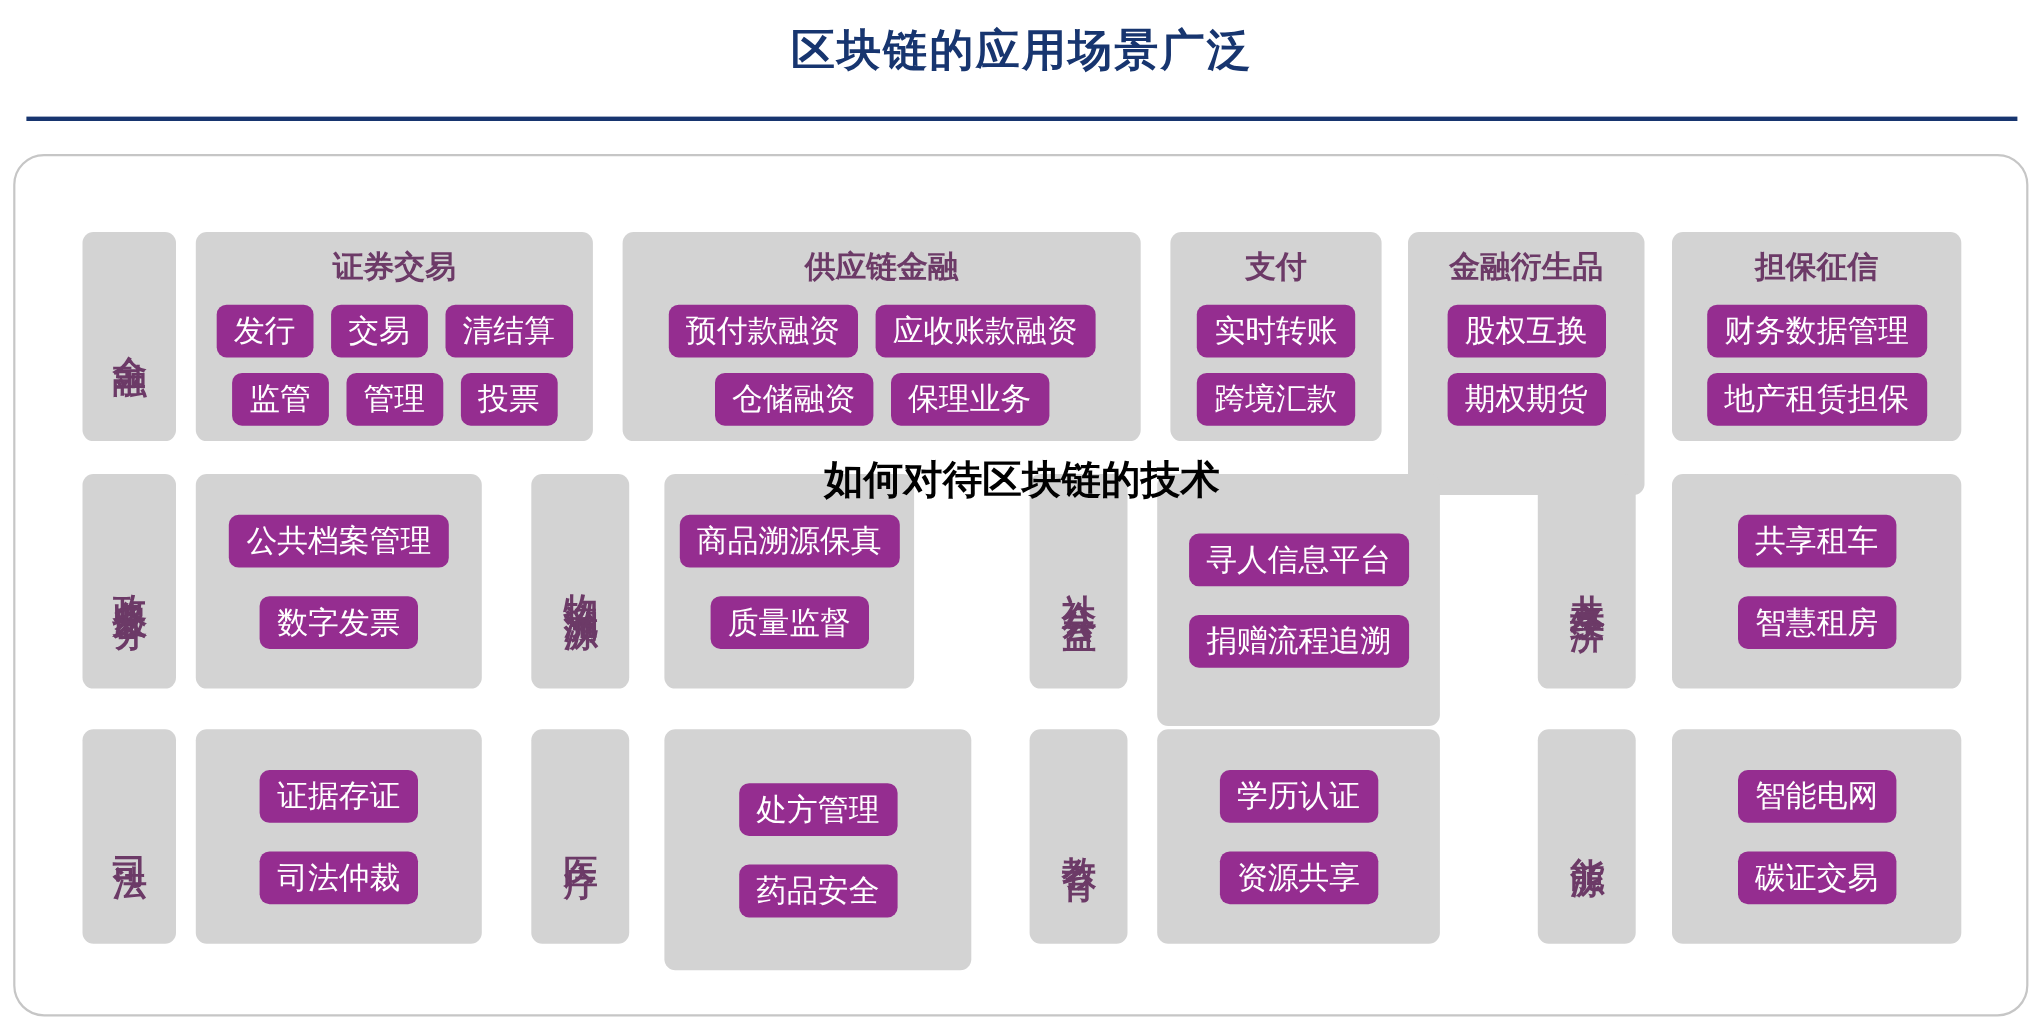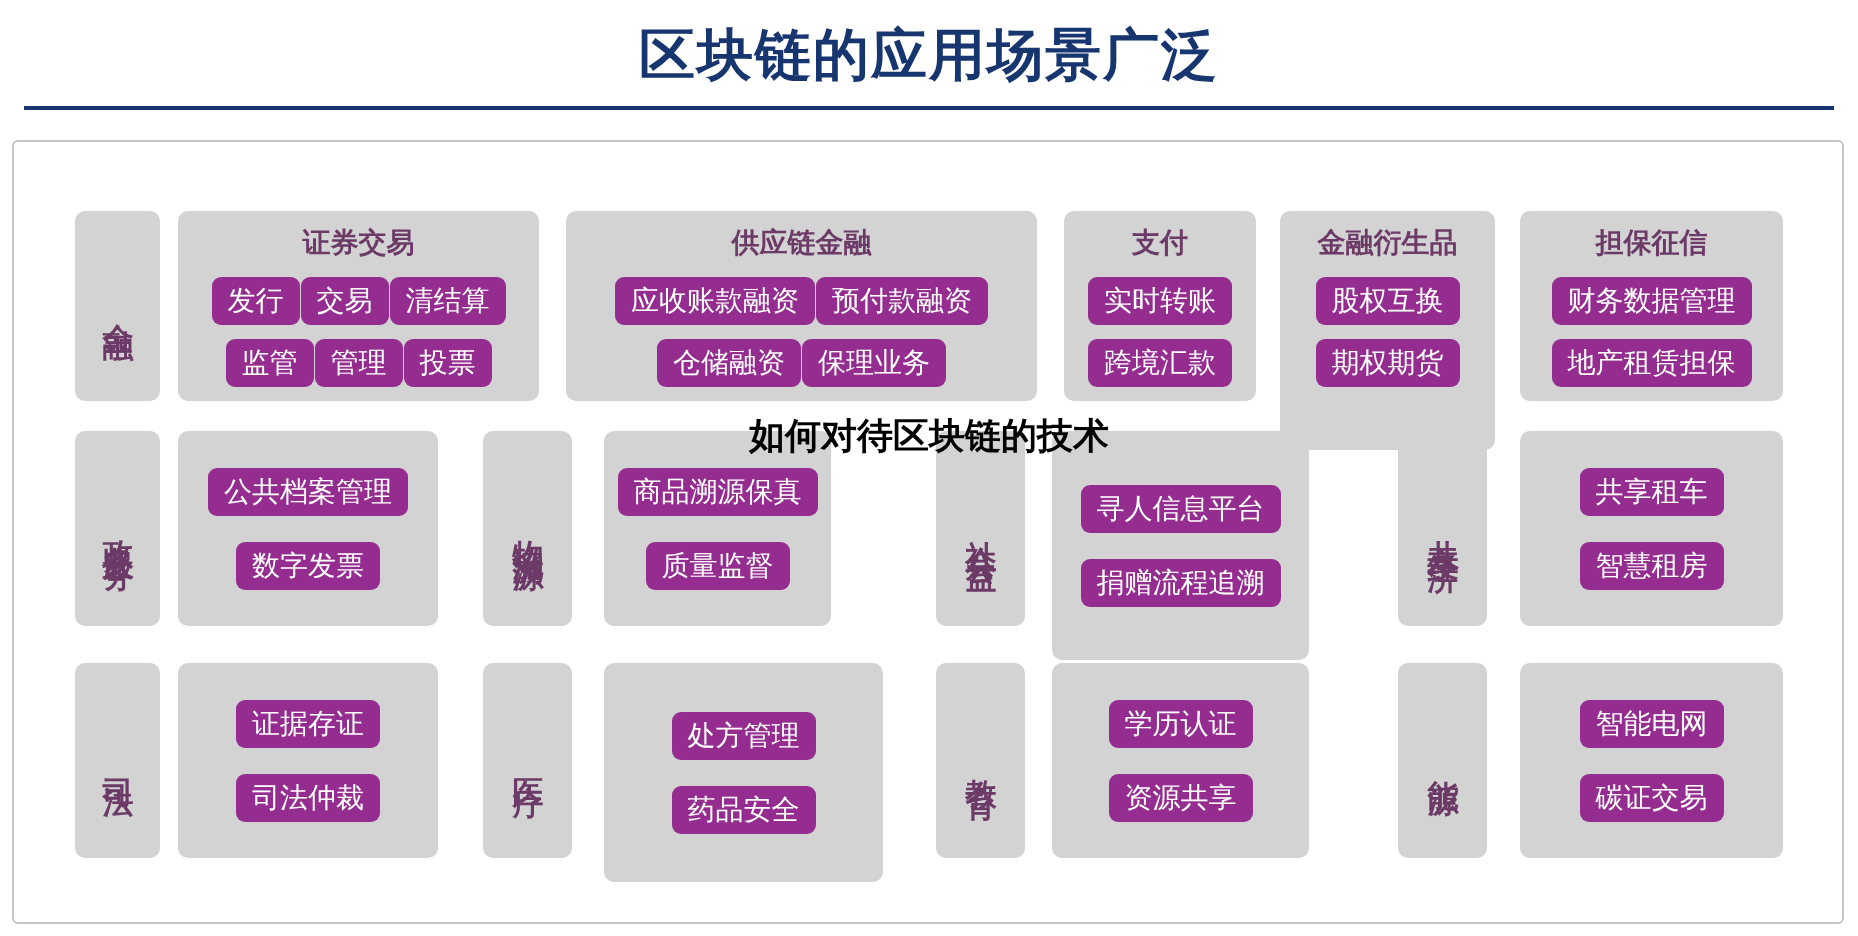--- a/index.html
+++ b/index.html
@@ -18,42 +18,42 @@
     width:1858px;
     height:936px;
     background:#ffffff;
     font-family:"Liberation Sans", sans-serif;
     overflow:hidden;
   }
   .title{
     margin:0;
     padding-top:18px;
     text-align:center;
-    font-size:56px;
+    font-size:40px;
     font-weight:bold;
     letter-spacing:2px;
     color:var(--title-color);
   }
   .rule{
     position:absolute;
     left:24px;
     top:106px;
     width:1810px;
     height:4px;
     background:var(--rule-color);
   }
   .panel{
     position:absolute;
     left:12px;
     top:140px;
     width:1832px;
     height:784px;
     background:#ffffff;
     border:2px solid #c6c6c6;
-    border-radius:6px;
+    border-radius:28px;
   }
   .caption{
     position:absolute;
     top:412px;
     left:0;
     width:100%;
     text-align:center;
     font-size:36px;
     font-weight:bold;
     color:var(--caption-color);
@@ -88,21 +88,21 @@
     height:40px;
     display:flex;
     align-items:center;
     font-size:28px;
     font-weight:bold;
     color:var(--label-color);
   }
   .tag-row{
     display:flex;
     justify-content:center;
-    gap:1px;
+    gap:16px;
     margin-top:14px;
   }
   .group.no-header{
     justify-content:center;
     gap:26px;
     padding:0 8px;
   }
   .group.no-header .tag-row{margin-top:0;}
   .tag{
     background:var(--tag-bg);
@@ -160,22 +160,22 @@
         </div>
         <div class="tag-row" data-name="tag-row">
           <span class="tag" data-name="tag">监管</span>
           <span class="tag" data-name="tag">管理</span>
           <span class="tag" data-name="tag">投票</span>
         </div>
       </div>
       <div class="block group" data-name="group-supply-chain">
         <div class="group-header" data-name="group-supply-chain-header">供应链金融</div>
         <div class="tag-row" data-name="tag-row">
+          <span class="tag" data-name="tag">预付款融资</span>
           <span class="tag" data-name="tag">应收账款融资</span>
-          <span class="tag" data-name="tag">预付款融资</span>
         </div>
         <div class="tag-row" data-name="tag-row">
           <span class="tag" data-name="tag">仓储融资</span>
           <span class="tag" data-name="tag">保理业务</span>
         </div>
       </div>
       <div class="block group" data-name="group-payment">
         <div class="group-header" data-name="group-payment-header">支付</div>
         <div class="tag-row" data-name="tag-row">
           <span class="tag" data-name="tag">实时转账</span>

